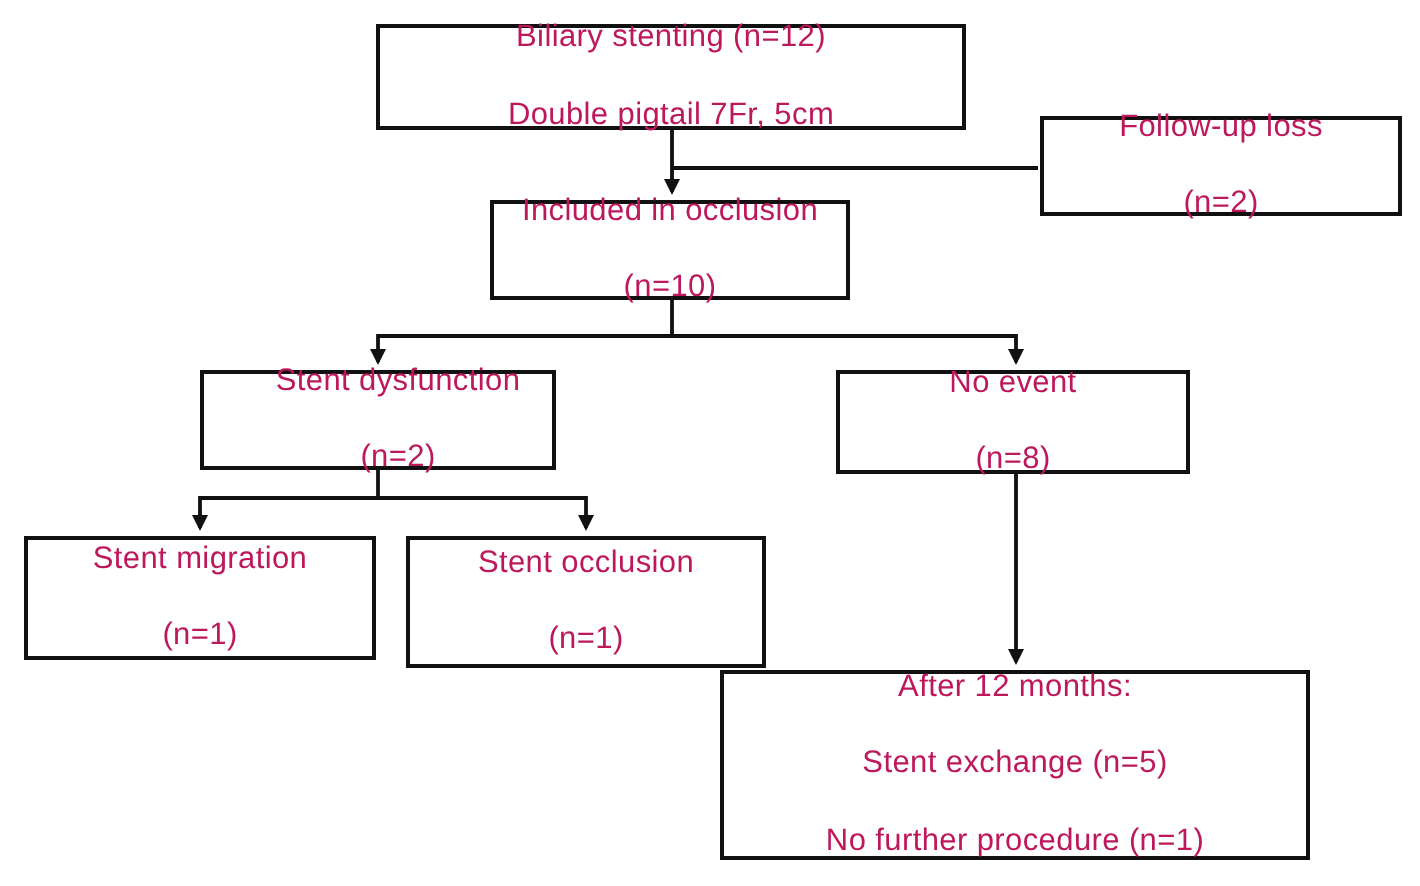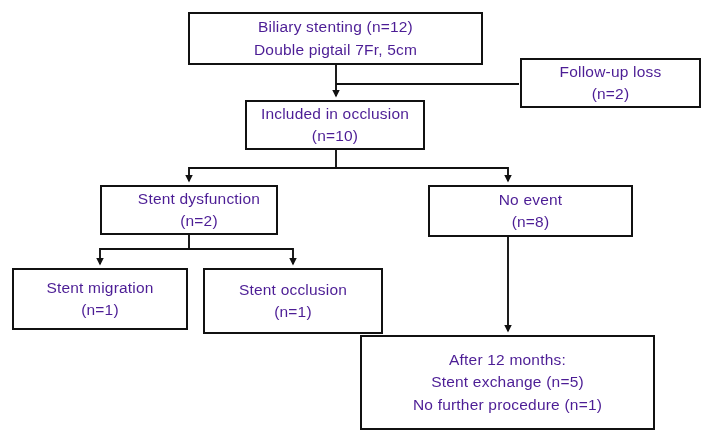--- a/index.html
+++ b/index.html
@@ -18,44 +18,45 @@
   .flow-box {
     position: absolute;
     box-sizing: border-box;
     border: 2.6px solid #111111;
     background: #ffffff;
     display: flex;
     flex-direction: column;
     justify-content: center;
     align-items: center;
     text-align: center;
-    color: #4c1d95;
+    color: #be185d;
     font-size: 15.5px;
     line-height: 22.5px;
     letter-spacing: 0.2px;
     z-index: 2;
+    gap: 16px;
   }
   .flow-box .line {
     white-space: nowrap;
   }
   #connector-layer {
     position: absolute;
     left: 0;
     top: 0;
     width: 710px;
     height: 443px;
     z-index: 1;
     pointer-events: none;
   }
   
   #box-biliary-stenting   { left: 188px; top: 12px;  width: 295px; height: 53px; }
   #box-follow-up-loss     { left: 520px; top: 58px;  width: 181px; height: 50px; }
   #box-included           { left: 245px; top: 100px; width: 180px; height: 50px; }
   #box-stent-dysfunction  { left: 100px; top: 185px; width: 178px; height: 50px; padding-left: 20px; }
-  #box-no-event           { left: 428px; top: 185px; width: 205px; height: 52px; }
+  #box-no-event           { left: 418px; top: 185px; width: 177px; height: 52px; }
   #box-stent-migration    { left: 12px;  top: 268px; width: 176px; height: 62px; }
   #box-stent-occlusion    { left: 203px; top: 268px; width: 180px; height: 66px; }
   #box-after-12-months    { left: 360px; top: 335px; width: 295px; height: 95px; }
 </style>
 </head>
 <body>
 
 <div id="canvas">
 
   <svg id="connector-layer" viewBox="0 0 710 443" xmlns="http://www.w3.org/2000/svg">

